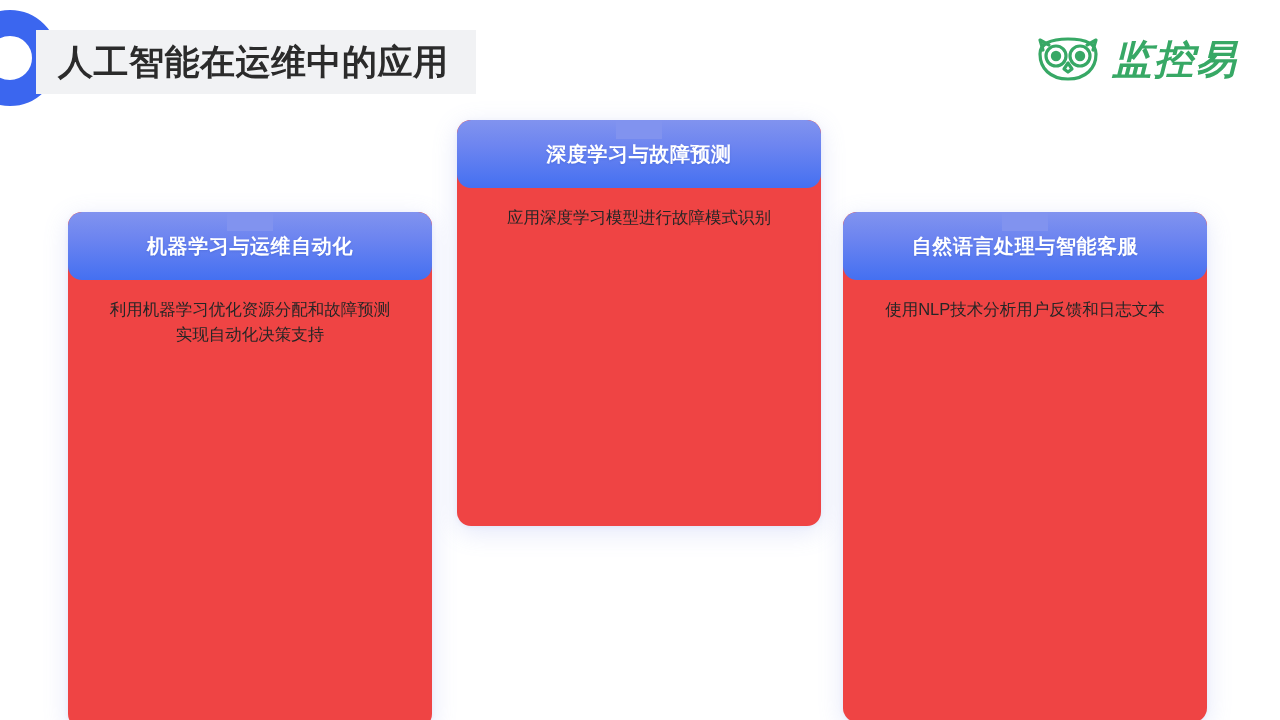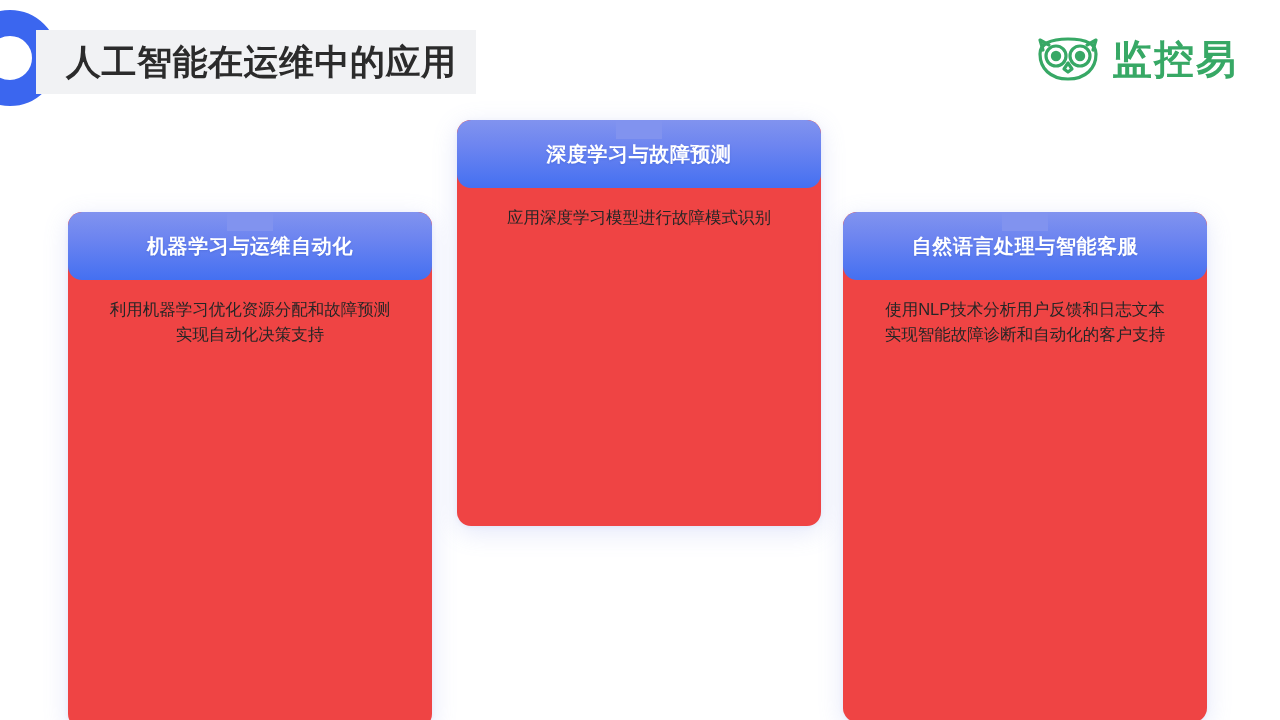--- a/index.html
+++ b/index.html
@@ -37,39 +37,40 @@
   #header-band {
     position: absolute;
     left: 36px;
     top: 30px;
     width: 440px;
     height: 64px;
     background: #f1f2f4;
   }
   #page-title {
     position: absolute;
-    left: 66px;
+    left: 58px;
     top: 30px;
     height: 76px;
     line-height: 64px;
     font-size: 35px;
     font-weight: bold;
     color: #2b2b2b;
     letter-spacing: 0.5px;
     white-space: nowrap;
   }
 
   
   #brand-logo {
     position: absolute;
     right: 42px;
     top: 36px;
     display: flex;
     align-items: center;
     gap: 12px;
+    font-style: italic;
   }
   #brand-logo .owl-icon { display: block; }
   #brand-name {
     font-size: 40px;
     font-weight: bold;
     color: #37a865;
     letter-spacing: 2px;
     line-height: 1;
   }
 
@@ -195,16 +196,15 @@
 </div>
 
 <div class="card" id="card-3">
   <div class="card-shell">
     <div class="card-header">
       <div class="card-tab"></div>
       <div class="card-title">自然语言处理与智能客服</div>
     </div>
     <div class="card-body">
       <div class="card-desc-line">使用NLP技术分析用户反馈和日志文本</div>
-      <div class="card-desc-line">实现智能故障诊断和自动化的客户支持</div>
     </div>
   </div>
 </div>
 
 </body></html>

